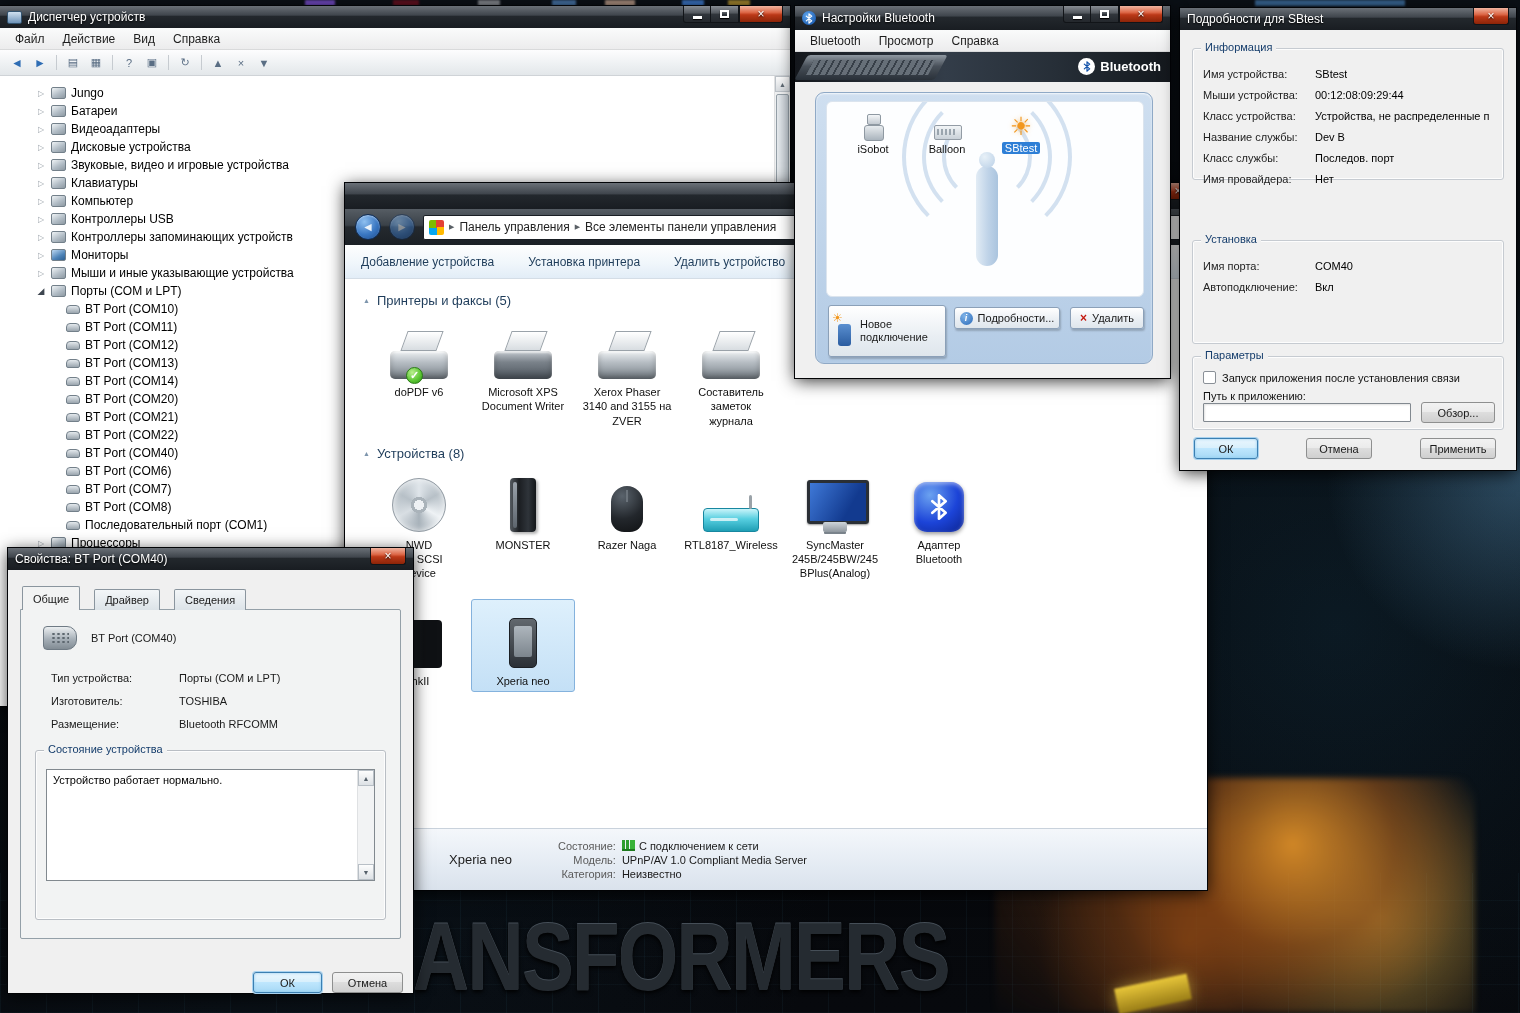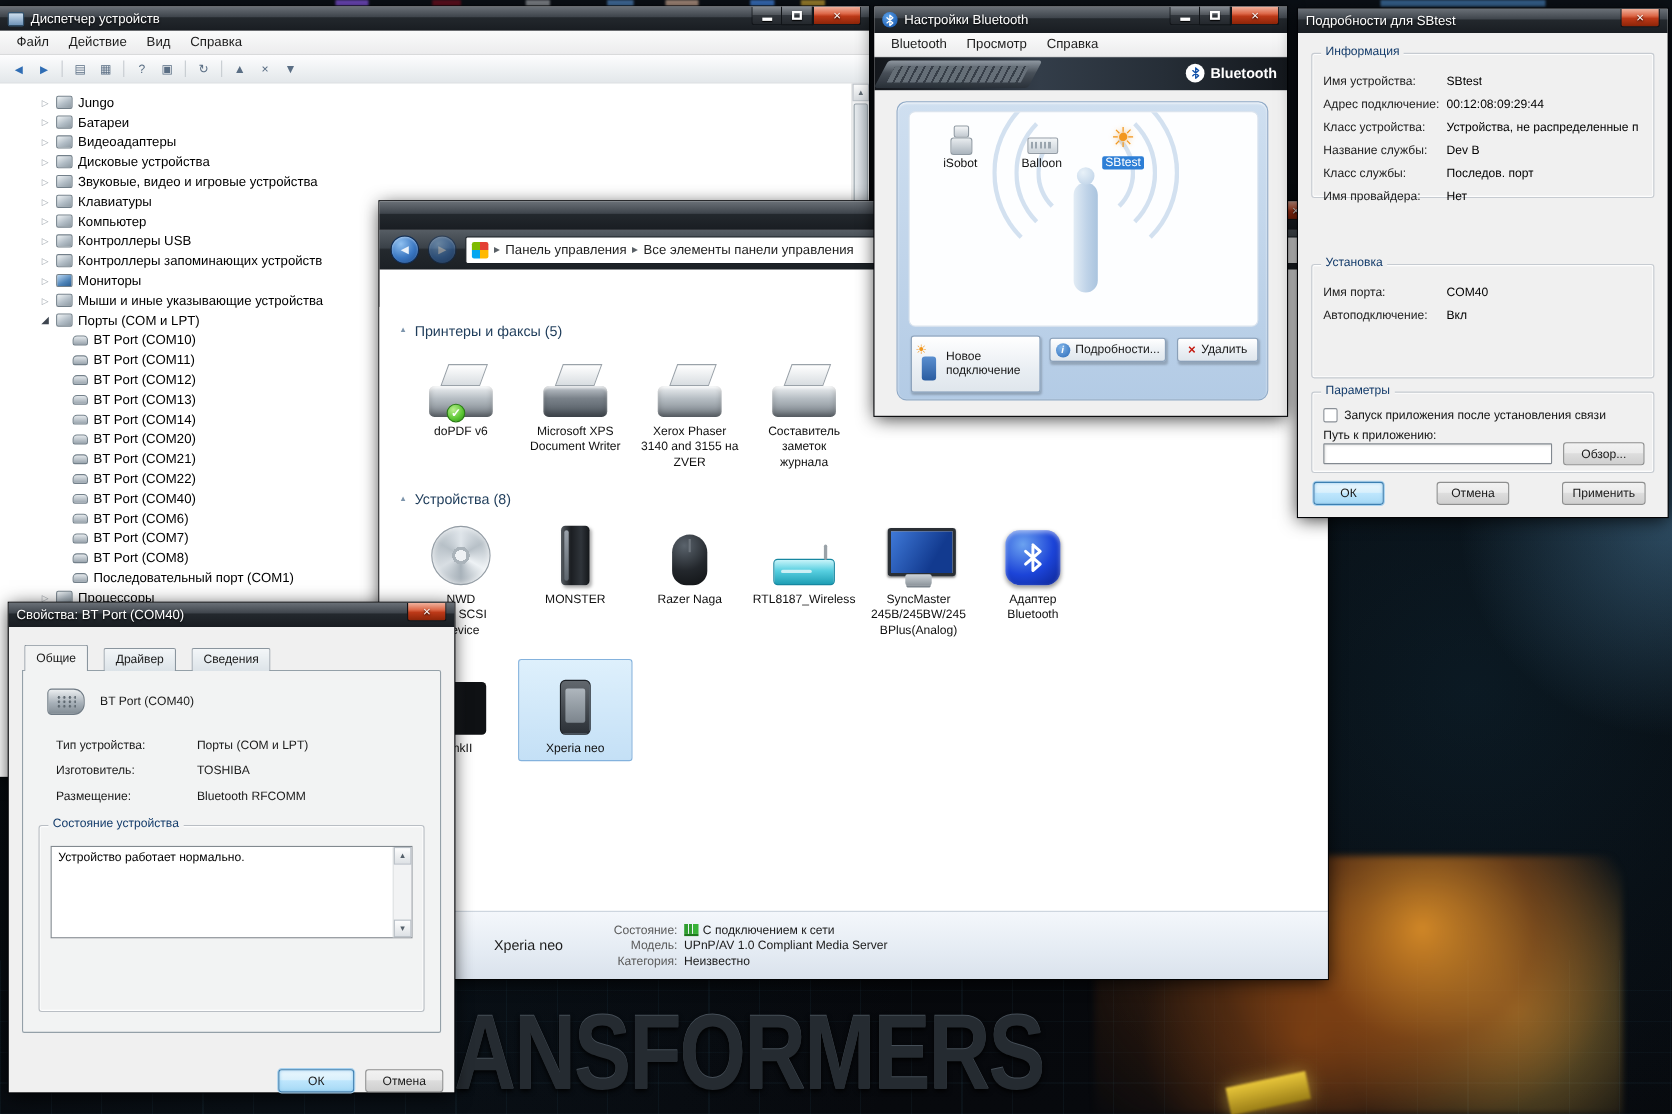--- a/index.html
+++ b/index.html
@@ -34,21 +34,21 @@
 .caps{margin-left:auto;display:flex;align-self:flex-start}
 .cbtn{width:28px;height:17px;display:flex;align-items:center;justify-content:center;border:1px solid #111418;border-top:none;
  background:linear-gradient(#878d94,#51565c 45%,#31363c 50%,#24282d);color:#fff;font-size:12px;line-height:1}
 .cbtn+.cbtn{border-left:none}
 .cbtn:first-child{border-radius:0 0 0 3px}
 .cbtn:last-child{border-radius:0 0 3px 0;border-left:1px solid #111418}
 .cbtn.close{width:44px;background:linear-gradient(#f0b4a0,#dd6848 40%,#bc3918 55%,#8c2408)}
 .cbtn.close.sm{width:36px;border-radius:0 0 3px 3px}
 .gmin{width:9px;height:3px;background:#fff;margin-top:7px;box-shadow:0 1px 1px #000}
 .gmax{width:9px;height:8px;border:2px solid #fff;box-shadow:0 1px 1px #000}
-.mbar{position:absolute;left:0;right:0;display:flex;background:linear-gradient(#fafbfb,#ececed);
+.mbar{position:absolute;left:0;right:0;display:flex;align-items:center;background:linear-gradient(#fafbfb,#ececed);
  border-bottom:1px solid #d9dadb;padding-left:6px}
 .mbar span{padding:3px 9px;color:#1d1d1d}
 .wico{width:15px;height:13px;border-radius:2px;background:linear-gradient(#cfe0ef,#6e93b8);border:1px solid #32536f;flex:none}
 .bico{width:14px;height:14px;border-radius:50%;background:radial-gradient(circle at 35% 30%,#5aa0e8,#1050a8);
  display:flex;align-items:center;justify-content:center;flex:none}
 
 
 #dm{left:0;top:6px;width:790px;height:700px;z-index:10;background:#fff}
 #dm .tbar{height:22px}
 #dm .mbar{top:22px;height:22px}
@@ -216,21 +216,21 @@
 .tabrow{position:absolute;left:14px;top:38px;display:flex;align-items:flex-end;z-index:4}
 .tab{height:21px;display:flex;align-items:center;padding:0 10px;font-size:11px;color:#1a1a1a;margin-right:14px;
  background:linear-gradient(#f3f6f8,#dce3e8);border:1px solid #8a959e;border-bottom:none;border-radius:2px 2px 0 0}
 .tab.act{height:24px;background:#f2f3f3;position:relative;z-index:5}
 .tpanel{position:absolute;left:12px;top:61px;width:381px;height:330px;background:#f2f3f3;border:1px solid #94a0a8;
  border-radius:0 2px 2px 2px}
 .pic{position:absolute;left:22px;top:16px;width:34px;height:24px;border-radius:4px 10px 10px 4px;border:1px solid #6f7a84;
  background:linear-gradient(#eceff1,#a7b0b8 55%,#828c94)}
 .pic::after{content:"";position:absolute;inset:5px 7px;background:radial-gradient(circle,#5d676f 1px,transparent 1.4px) 0 0/5px 4px}
 .prow2{position:absolute;font-size:11px;color:#1a1a1a;white-space:nowrap}
-.sbox{position:absolute;left:10px;top:18px;right:10px;height:84px;background:#fff;border:1px solid #82898f;display:flex}
+.sbox{position:absolute;left:10px;top:18px;right:10px;height:112px;background:#fff;border:1px solid #82898f;display:flex}
 .stext{flex:1;padding:4px 6px;font-size:11px;color:#000}
 .sscr{width:17px;background:#f2f3f4;border-left:1px solid #dfe1e3;display:flex;flex-direction:column;justify-content:space-between}
 .sarr{height:16px;display:flex;align-items:center;justify-content:center;font-size:7px;color:#55606a;
  background:linear-gradient(#fdfdfd,#dde1e5);border:1px solid #b8bfc6}
 </style>
 </head>
 <body>
 
 <div id="desktop">
   <div class="wp-grid"></div>
@@ -424,20 +424,25 @@
       <div class="ncir">◄</div>
       <div class="ncir dim">►</div>
       <div class="abar">
         <span class="aicon"></span>
         <span class="sep">▶</span>
         <span class="crumb">Панель управления</span>
         <span class="sep">▶</span>
         <span class="crumb">Все элементы панели управления</span>
       </div>
     </div>
+    <div class="cbar">
+      <span>Добавление устройства</span>
+      <span>Установка принтера</span>
+      <span>Удалить устройство</span>
+    </div>
     <div class="cpc">
       <div class="sech">
         <span class="arr">▲</span>
         <span>Принтеры и факсы (5)</span>
       </div>
       <div class="devrow">
         <div class="dev">
           <div class="icw">
               <div class="icp"></div>
             <span class="chk">✓</span>
@@ -635,21 +640,21 @@
       </div>
     </div>
     <div class="grp" style="left:12px;top:40px;width:312px;height:132px">
       <span class="glab">Информация</span>
       <div class="frows">
         <div class="frow">
             <span class="fl">Имя устройства:</span>
             <span class="fv">SBtest</span>
           </div>
         <div class="frow">
-            <span class="fl">Адрес подключение:</span>
+            <span class="fl">Мыши устройства:</span>
             <span class="fv">00:12:08:09:29:44</span>
           </div>
         <div class="frow">
             <span class="fl">Класс устройства:</span>
             <span class="fv">Устройства, не распределенные п</span>
           </div>
         <div class="frow">
             <span class="fl">Название службы:</span>
             <span class="fv">Dev B</span>
           </div>

